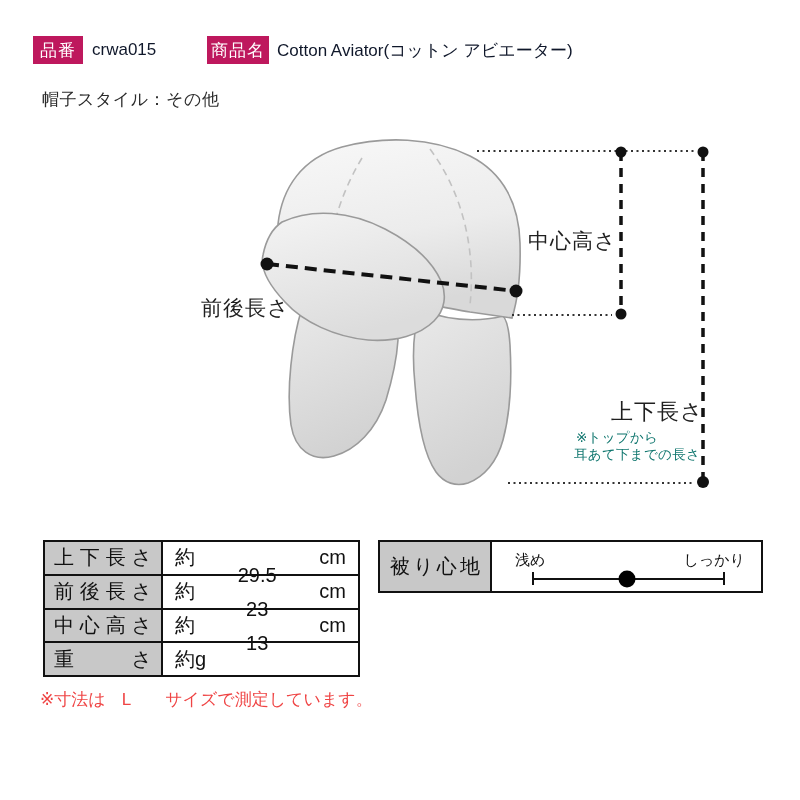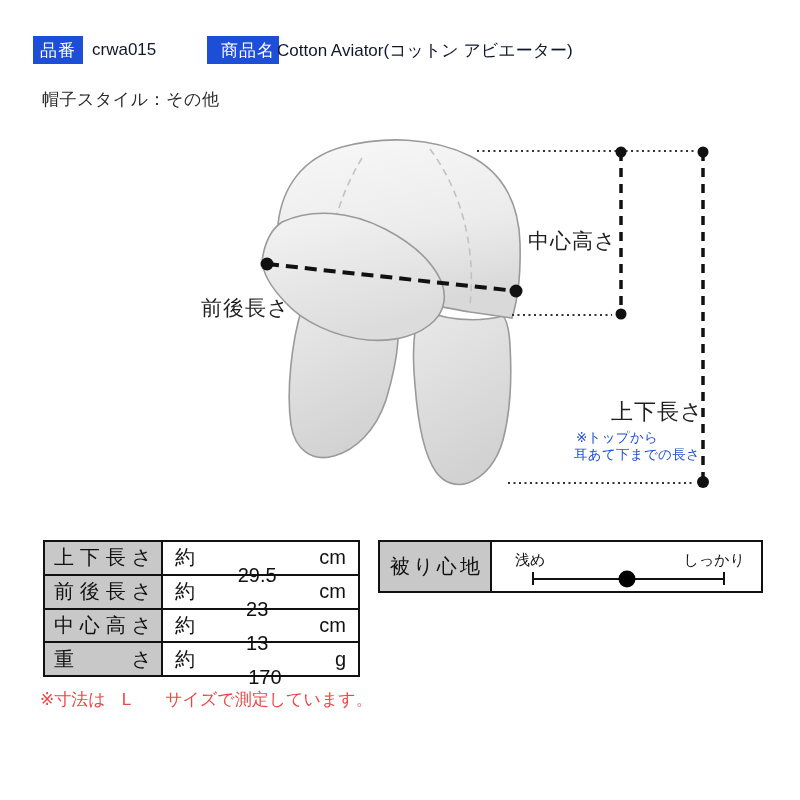--- a/index.html
+++ b/index.html
@@ -1,28 +1,28 @@
 <!DOCTYPE html>
 <html><head>
 <meta charset="utf-8">
 <style>
   html,body{margin:0;padding:0;background:#fff;}
   body{font-family:"Liberation Sans","DejaVu Sans",sans-serif;color:#1a1a1a;}
   .canvas{position:relative;width:800px;height:800px;background:#fff;overflow:hidden;}
   .abs{position:absolute;}
 
   
-  .tag{background:#1d4ed8;color:#fff;display:flex;align-items:center;justify-content:center;
+  .tag{background:#be185d;color:#fff;display:flex;align-items:center;justify-content:center;
        font-size:17px;letter-spacing:1px;}
   .hval{display:flex;align-items:center;font-size:17px;color:#0f172a;}
   .styleline{font-size:17px;color:#2b2b2b;letter-spacing:0.5px;}
 
   
   .mlabel{font-size:21px;color:#1f1f1f;letter-spacing:1px;white-space:nowrap;}
-  .mnote{font-size:13.5px;color:#1d4ed8;white-space:nowrap;letter-spacing:0.3px;}
+  .mnote{font-size:13.5px;color:#0f766e;white-space:nowrap;letter-spacing:0.3px;}
 
   
   .spec{left:43px;top:540px;width:317px;height:137px;border:2px solid #111;
         display:flex;flex-direction:column;box-sizing:border-box;}
   .srow{flex:1;display:flex;border-bottom:2px solid #111;min-height:0;}
   .srow:last-child{border-bottom:none;}
   .scell-label{width:118px;background:#c8c8c8;border-right:2px solid #111;
         display:flex;align-items:center;justify-content:space-between;
         padding:0 9px;font-size:20px;color:#111;box-sizing:border-box;}
   .scell-value{flex:1;display:flex;align-items:center;padding:0 12px;
@@ -50,21 +50,21 @@
 </head>
 <body>
 
 <div class="canvas">
 
   <div class="abs tag" style="left:33px;top:36px;width:50px;height:28px;">
     <span>品番</span>
   </div>
   <div class="abs hval" style="left:92px;top:36px;height:28px;">crwa015</div>
 
-  <div class="abs tag" style="left:207px;top:36px;width:62px;height:28px;padding-left:10px;">
+  <div class="abs tag" style="left:207px;top:36px;width:62px;height:28px;">
     <span>商品名</span>
   </div>
   <div class="abs styleline" style="left:42px;top:88px;">帽子スタイル：その他</div>
 
   <div class="abs hval" style="left:277px;top:36px;height:28px;">Cotton Aviator(コットン アビエーター)</div>
 
   <svg class="abs" style="left:0;top:0;" width="800" height="800" viewBox="0 0 800 800">
     <defs>
       <linearGradient id="crownG" x1="0" y1="0" x2="0.25" y2="1">
         <stop offset="0" stop-color="#f8f8f8"></stop>
@@ -169,21 +169,20 @@
         <span>cm</span>
       </div>
     </div>
     <div class="srow">
       <div class="scell-label">
           <span>重</span>
           <span>さ</span>
         </div>
       <div class="scell-value">
         <span>約</span>
-        <span class="num">170</span>
         <span>g</span>
       </div>
     </div>
   </div>
 
   <div class="abs fit">
     <div class="fit-label">
         <span>被</span>
         <span>り</span>
         <span>心</span>

